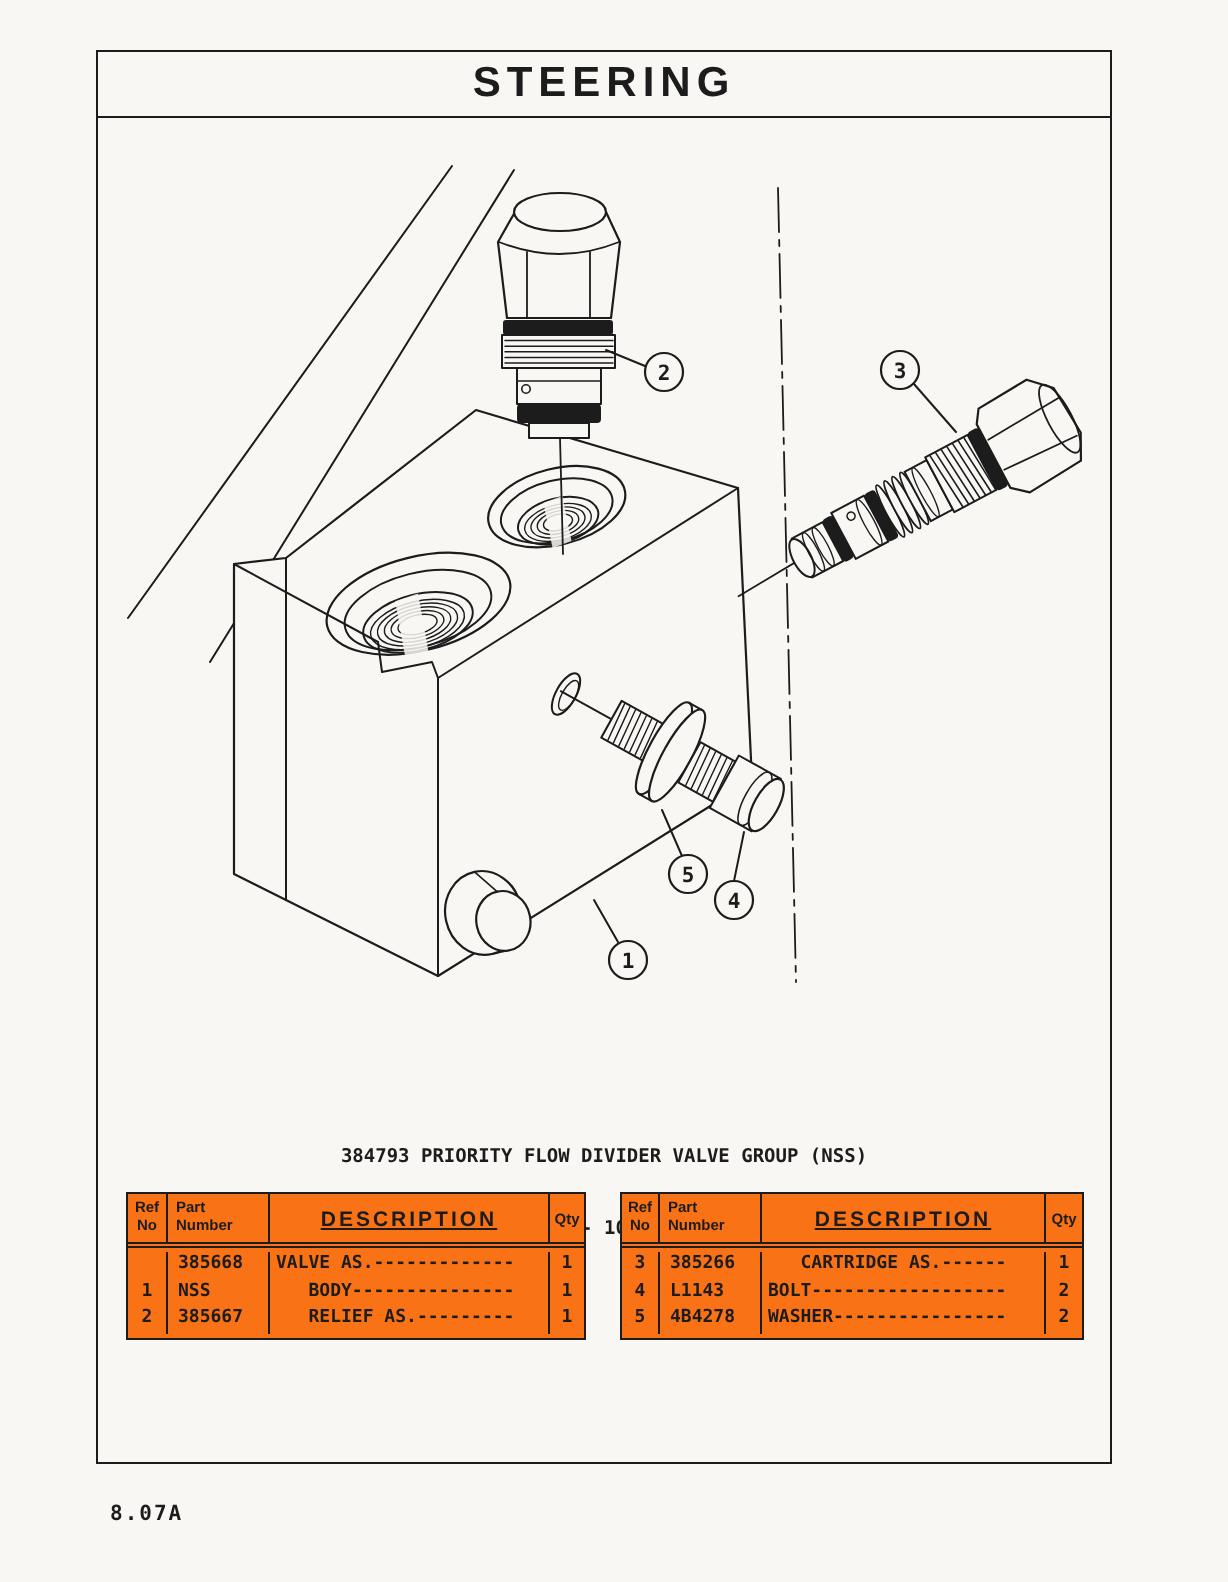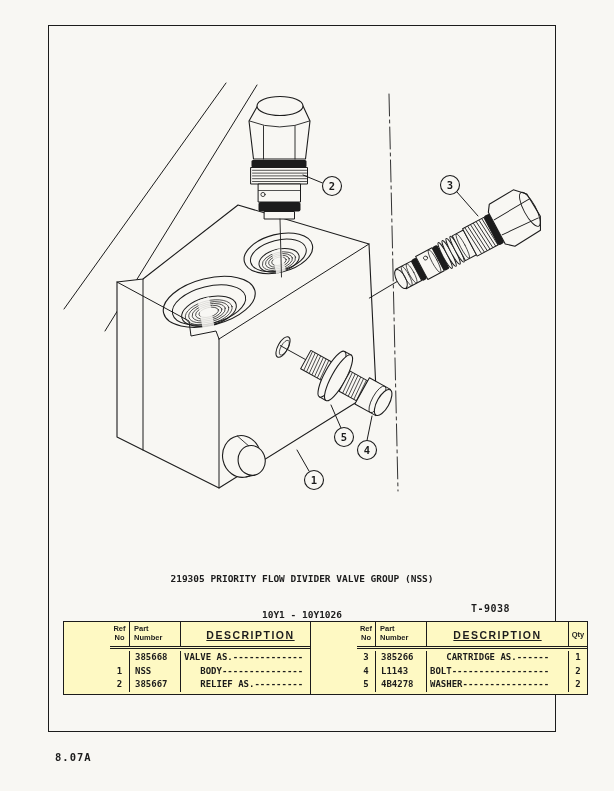--- a/index.html
+++ b/index.html
@@ -30,22 +30,22 @@
   .caption{
     position:absolute;left:0;top:523px;width:100%;
     text-align:center;font-size:9.5px;font-weight:600;line-height:12px;
     white-space:pre;
   }
   .figure-ref{
     position:absolute;left:422px;top:577px;
     font-size:10px;font-weight:600;letter-spacing:0.5px;
   }
   .parts-table{
-    position:absolute;top:595px;
-    border:1.6px solid #1c1c1c;background:#fef9c3;padding-left:46px;
+    position:absolute;top:570px;
+    border:1.6px solid #1c1c1c;background:#f97316;
   }
   .parts-table.left{left:14px;width:228px;}
   .parts-table.right{left:261px;width:230px;}
   .pt-head{
     display:grid;height:24px;
     border-bottom:3px double #1c1c1c;
   }
   .parts-table.left .pt-head,.parts-table.left .pt-row{grid-template-columns:20px 51px 1fr 17px;}
   .parts-table.right .pt-head,.parts-table.right .pt-row{grid-template-columns:19px 51px 1fr 18px;}
   .pt-head>div{
@@ -73,20 +73,23 @@
     position:absolute;left:55px;top:751px;
     font-size:10.5px;font-weight:600;letter-spacing:1px;
   }
 </style>
 </head>
 <body>
 
 <div class="page">
   <div class="border-frame">
 
+    <div class="header-band">
+      <div class="header-title">STEERING</div>
+    </div>
 
     <svg class="figure-svg" width="506" height="489" viewBox="48 58 506 489">
       <g stroke="#1c1c1c" fill="none" stroke-linecap="round" stroke-linejoin="round">
 
         <path d="M388,92 L397,489" stroke-width="0.9" stroke-dasharray="22 4 3 4"></path>
         <path d="M225,81 L63,307" stroke-width="1"></path>
         <path d="M256,83 L104,329" stroke-width="1"></path>
 
         <g>
           <path d="M116,280 L142,277 L237,203 L368,242 L375,388 L218,486 L116,435 Z" fill="#f8f7f3" stroke-width="1.1"></path>
@@ -208,21 +211,21 @@
           <g>
             <path d="M340,426 L330,403" stroke-width="1"></path>
             <circle cx="343" cy="435" r="9.5" fill="#f8f7f3" stroke-width="1.1"></circle>
             <text x="343" y="438.8" text-anchor="middle" fill="#1c1c1c" stroke="none">5</text>
           </g>
         </g>
       </g>
     </svg>
 
     <div class="caption">
-      <div>219305 PRIORITY FLOW DIVIDER VALVE GROUP (NSS)</div>
+      <div>384793 PRIORITY FLOW DIVIDER VALVE GROUP (NSS)</div>
       <div>10Y1 - 10Y1026</div>
     </div>
 
     <div class="figure-ref">T-9038</div>
 
     <div class="parts-table left">
       <div class="pt-head">
         <div class="hd-ref">
           <div>Ref</div>
             <div>No</div>

